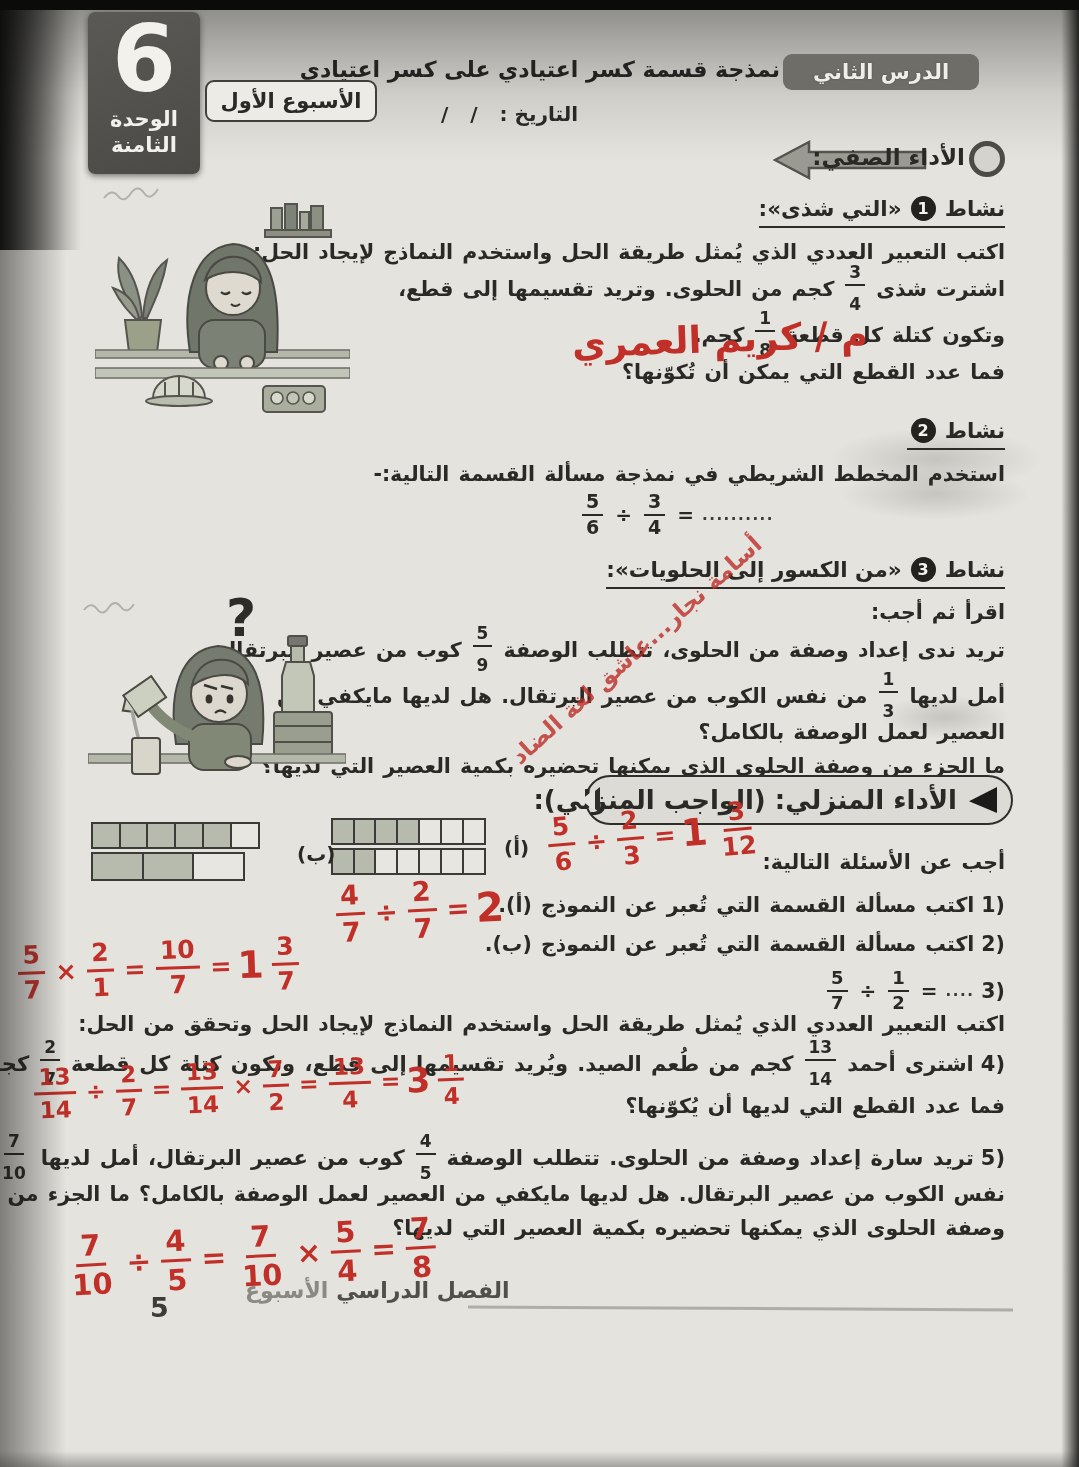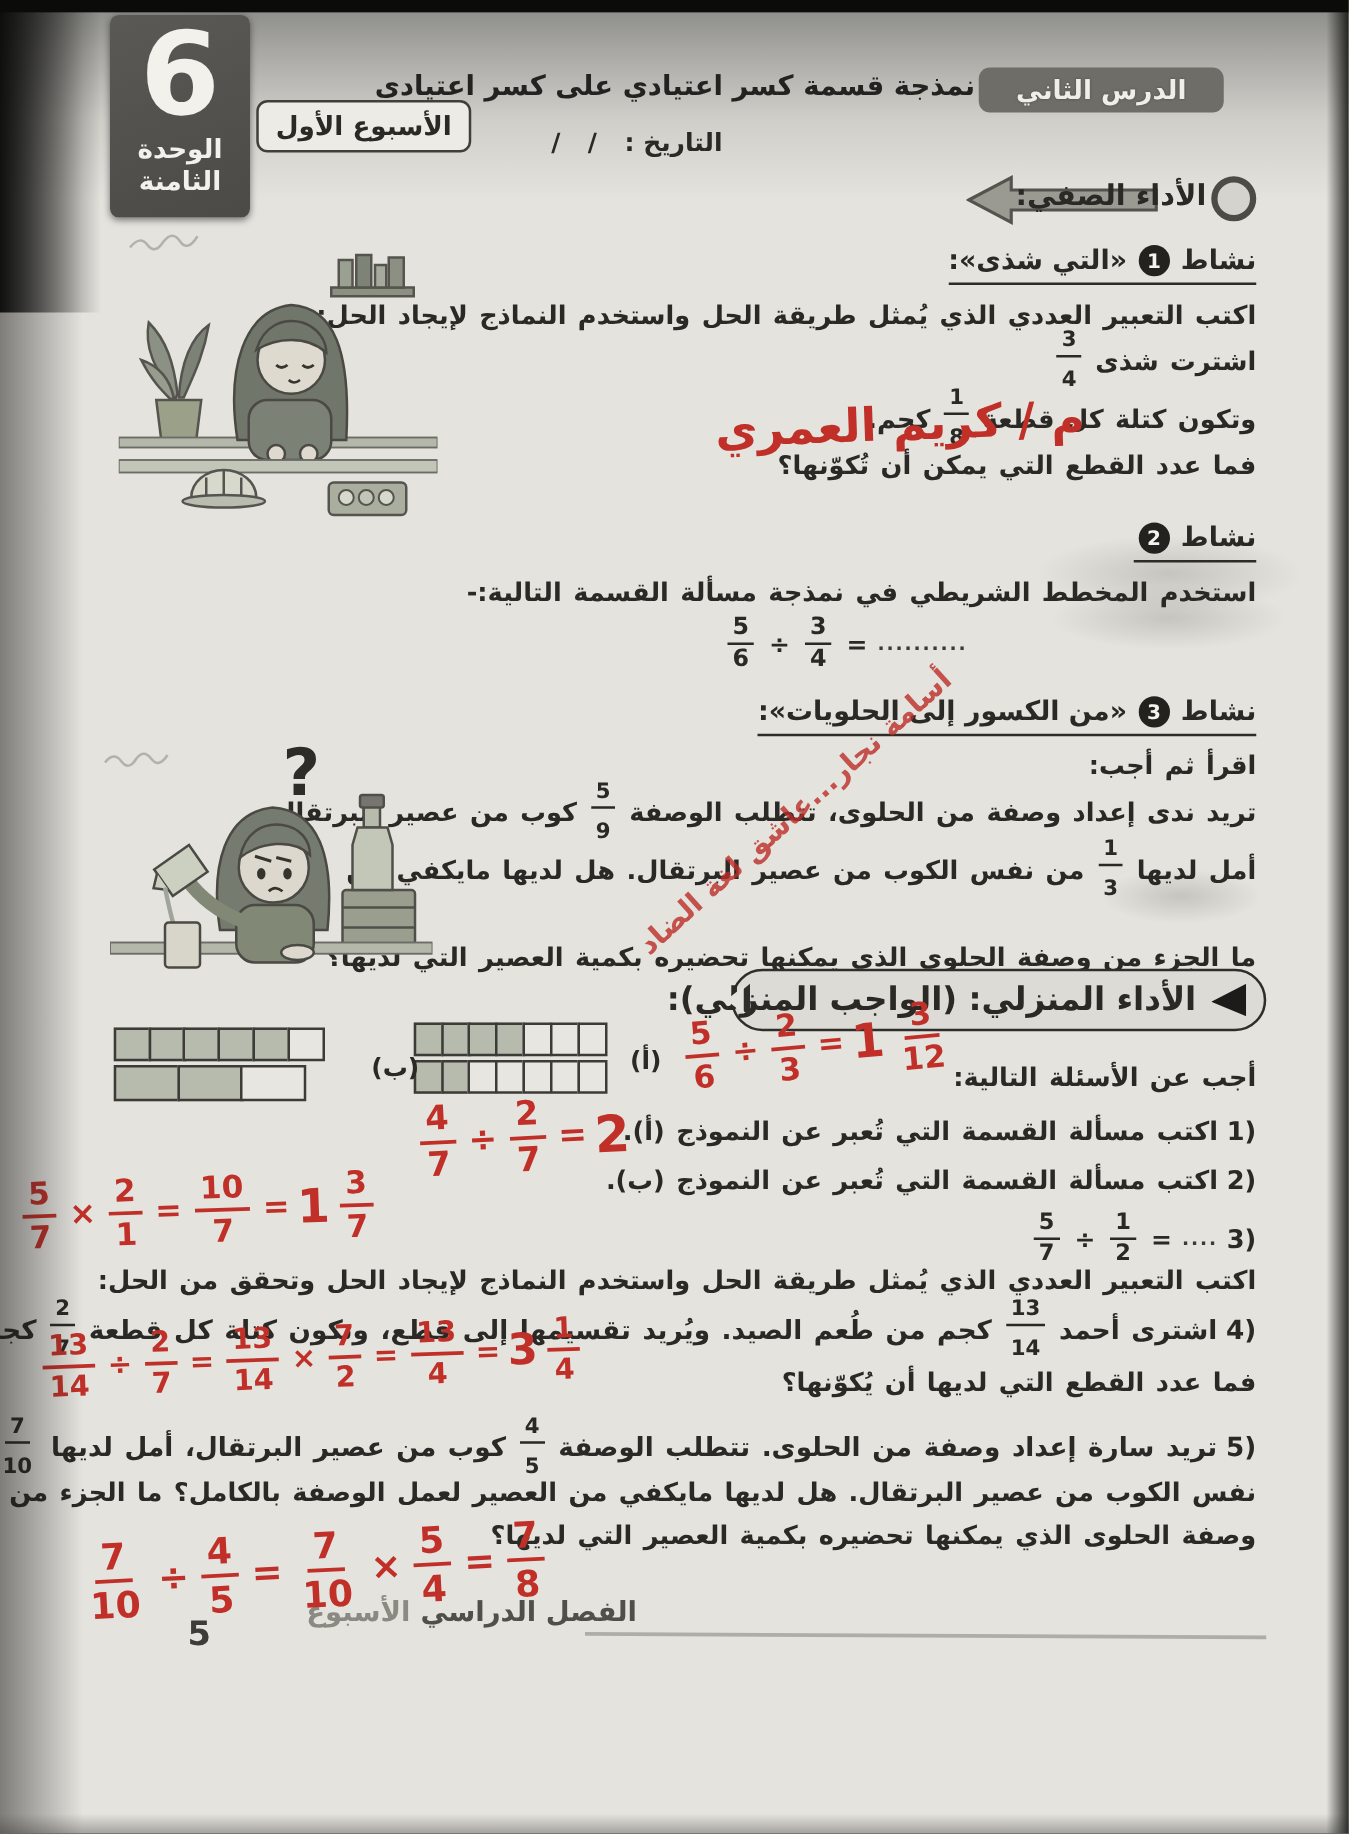--- a/index.html
+++ b/index.html
@@ -156,20 +156,21 @@
     <span class="ncirc">1</span>
     <span>«التي شذى»:</span>
   </div>
   <div class="tline" style="right:74px;top:240px;">اكتب التعبير العددي الذي يُمثل طريقة الحل واستخدم النماذج لإيجاد الحل:</div>
   <div class="fline" style="right:74px;top:266px;height:46px;">
     <span>اشترت شذى</span>
     <span class="frac peq" style="font-size:17px;">
         <span class="fnum">3</span>
         <span class="fden">4</span>
       </span>
+    <span>كجم من الحلوى. وتريد تقسيمها إلى قطع،</span>
   </div>
   <div class="fline" style="right:74px;top:312px;height:46px;">
     <span>وتكون كتلة كل قطعة</span>
     <span class="frac peq" style="font-size:17px;">
         <span class="fnum">1</span>
         <span class="fden">8</span>
       </span>
     <span>كجم.</span>
   </div>
   <div class="tline" style="right:74px;top:360px;">فما عدد القطع التي يمكن أن تُكوّنها؟</div>
@@ -244,20 +245,21 @@
     <span>كوب من عصير البرتقال.</span>
   </div>
   <div class="fline" style="right:74px;top:672px;height:48px;">
     <span>أمل لديها</span>
     <span class="frac peq" style="font-size:17px;">
         <span class="fnum">1</span>
         <span class="fden">3</span>
       </span>
     <span>من نفس الكوب من عصير البرتقال. هل لديها مايكفي من</span>
   </div>
+  <div class="tline" style="right:74px;top:720px;">العصير لعمل الوصفة بالكامل؟</div>
   <div class="tline" style="right:74px;top:754px;">ما الجزء من وصفة الحلوى الذي يمكنها تحضيره بكمية العصير التي لديها؟</div>
   <div class="watermark">أسامة نجار...عاشق لغة الضاد</div>
 
   <svg class="illus" style="left:88px;top:592px;" width="258" height="210" viewBox="0 0 258 210">
     <text x="138" y="44" font-size="52" font-weight="bold" fill="#2d2c28">?</text>
     <rect x="186" y="120" width="58" height="44" rx="3" fill="#999e8e" stroke="#514f4a" stroke-width="2"></rect>
     <line x1="186" y1="134" x2="244" y2="134" stroke="#514f4a" stroke-width="2"></line>
     <line x1="186" y1="150" x2="244" y2="150" stroke="#514f4a" stroke-width="2"></line>
     <rect x="203" y="52" width="13" height="18" fill="#b7bbac" stroke="#514f4a" stroke-width="2"></rect>
     <rect x="200" y="44" width="19" height="10" rx="2" fill="#77756f" stroke="#514f4a" stroke-width="2"></rect>

